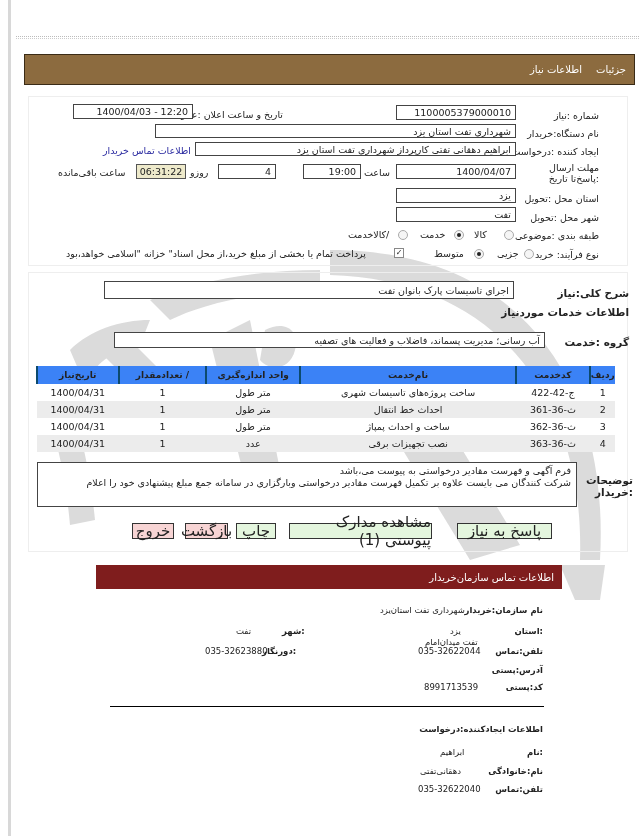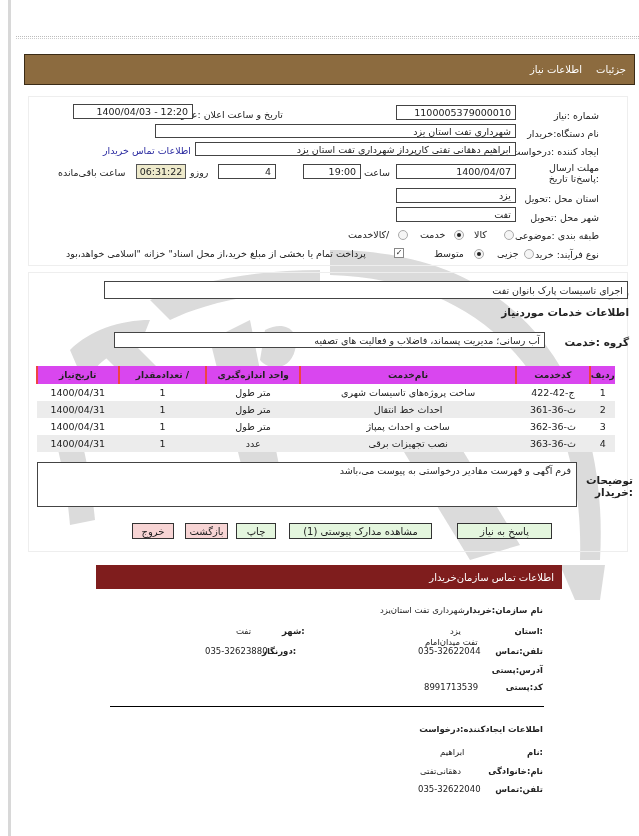--- a/index.html
+++ b/index.html
@@ -15,26 +15,26 @@
   .lbl { position: absolute; direction: rtl; text-align: right; font-size: 9.5px; color: #222; white-space: nowrap; }
   .box { position: absolute; border: 1px solid #444; background: #fff; direction: rtl; font-size: 9.5px; padding: 0 4px; display: flex; align-items: center; white-space: nowrap; overflow: hidden; }
   .box.ltr { direction: ltr; justify-content: flex-end; }
   .box.timer { background: #eeeacb; border-color: #555; justify-content: center; }
   .link { position: absolute; color: #2a2aa0; font-size: 9.5px; direction: rtl; cursor: pointer; }
   .radio { position: absolute; width: 10px; height: 10px; border-radius: 50%; border: 1px solid #aaa; background: #f5f5f5; }
   .radio.on::after { content: ""; position: absolute; left: 2px; top: 2px; width: 4px; height: 4px; border-radius: 50%; background: #222; }
   .check { position: absolute; width: 10px; height: 10px; border: 1px solid #888; background: #fff; font-size: 8px; line-height: 8px; text-align: center; color: #222; }
   .bold { font-weight: bold; font-size: 10.5px; }
   table.svc { position: absolute; left: 36px; top: 366px; width: 579px; border-collapse: collapse; direction: rtl; font-size: 9.5px; }
-  table.svc th { background: #d946ef; font-weight: bold; height: 18px; border-left: 2px solid #ef4444; color: #222; font-size: 9px; }
+  table.svc th { background: #3b82f6; font-weight: bold; height: 18px; border-left: 2px solid #0c4a6e; color: #222; font-size: 9px; }
   table.svc td { height: 17px; text-align: center; border-left: 2px solid transparent; }
   table.svc tr.odd td { background: #ffffff; }
   table.svc tr.even td { background: #ececec; }
   table.svc td.code { text-align: center; }
-  .btn { position: absolute; height: 16px; border: 1px solid #333; font-size: 10px; display: flex; align-items: center; justify-content: center; direction: rtl; cursor: pointer; }
+  .btn { position: absolute; height: 16px; border: 1px solid #333; font-size: 15px; display: flex; align-items: center; justify-content: center; direction: rtl; cursor: pointer; }
   .btn.green { background: #e4f6de; }
   .btn.red { background: #f7d4d4; }
   .contact-bar { position: absolute; left: 96px; top: 565px; width: 466px; height: 24px; background: #7f1d1d; direction: rtl; display: flex; align-items: center; padding-right: 8px; }
   .contact-bar span { color: #fff; font-size: 10px; }
   .ct { position: absolute; direction: rtl; font-size: 8.5px; color: #222; white-space: nowrap; }
   .ct.b { font-weight: bold; }
   .hr-line { position: absolute; left: 110px; top: 706px; width: 434px; height: 1px; background: #000; }
   .watermark { position: absolute; left: 0; top: 0; width: 639px; height: 836px; pointer-events: none; }
 </style>
 </head>
@@ -104,21 +104,21 @@
 <span class="radio" style="left:524px;top:249px;"></span>
 <span class="lbl" style="left:497px;top:248px;">جزیی</span>
 <span class="radio on" style="left:474px;top:249px;"></span>
 <span class="lbl" style="left:434px;top:248px;">متوسط</span>
 <span class="check" style="left:394px;top:248px;">✓</span>
 <span class="lbl" style="left:66px;top:248px;">پرداخت تمام یا بخشی از مبلغ خرید،از محل اسناد" خزانه "اسلامی خواهد،بود</span>
 
 <div class="panel p2"></div>
 
 <span class="lbl bold" style="right:10px;top:287px;">شرح کلی:نیاز</span>
-<div class="box" style="left:104px;top:281px;width:524px;height:18px;text-align:right;">اجرای تاسیسات پارک بانوان  تفت</div>
+<div class="box" style="left:104px;top:281px;width:410px;height:18px;text-align:right;">اجرای تاسیسات پارک بانوان  تفت</div>
 
 <span class="lbl bold" style="right:10px;top:306px;">اطلاعات خدمات موردنیاز</span>
 
 <span class="lbl bold" style="right:10px;top:336px;">گروه :خدمت</span>
 <div class="box" style="left:114px;top:332px;width:431px;height:16px;">آب رسانی؛ مدیریت پسماند، فاضلاب و فعالیت های تصفیه</div>
 
 <table class="svc">
   <thead>
     <tr>
       <th style="width:20px;">ردیف</th>
@@ -161,20 +161,21 @@
       <td>عدد</td>
       <td>1</td>
       <td>1400/04/31</td>
     </tr>
   </tbody>
 </table>
 
 <span class="lbl bold" style="right:6px;top:474px;width:40px;white-space:normal;line-height:12px;">توضیحات :خریدار</span>
 <div class="box" style="left:37px;top:462px;width:540px;height:45px;display:block;padding:2px 5px;line-height:12px;white-space:normal;">
   <div>فرم آگهی و فهرست مقادیر درخواستی به پیوست می،باشد</div>
+  <div>شرکت کنندگان می بایست علاوه بر تکمیل فهرست مقادیر درخواستی وبارگزاری در سامانه جمع مبلغ پیشنهادی خود را اعلام</div>
 </div>
 
 <div class="btn green" style="left:457px;top:523px;width:95px;">پاسخ به نیاز</div>
 <div class="btn green" style="left:289px;top:523px;width:143px;">مشاهده مدارک پیوستی (1)</div>
 <div class="btn green" style="left:236px;top:523px;width:40px;">چاپ</div>
 <div class="btn red" style="left:185px;top:523px;width:43px;">بازگشت</div>
 <div class="btn red" style="left:132px;top:523px;width:42px;">خروج</div>
 
 <div class="contact-bar">
   <span>اطلاعات تماس سازمان‌خریدار</span>

